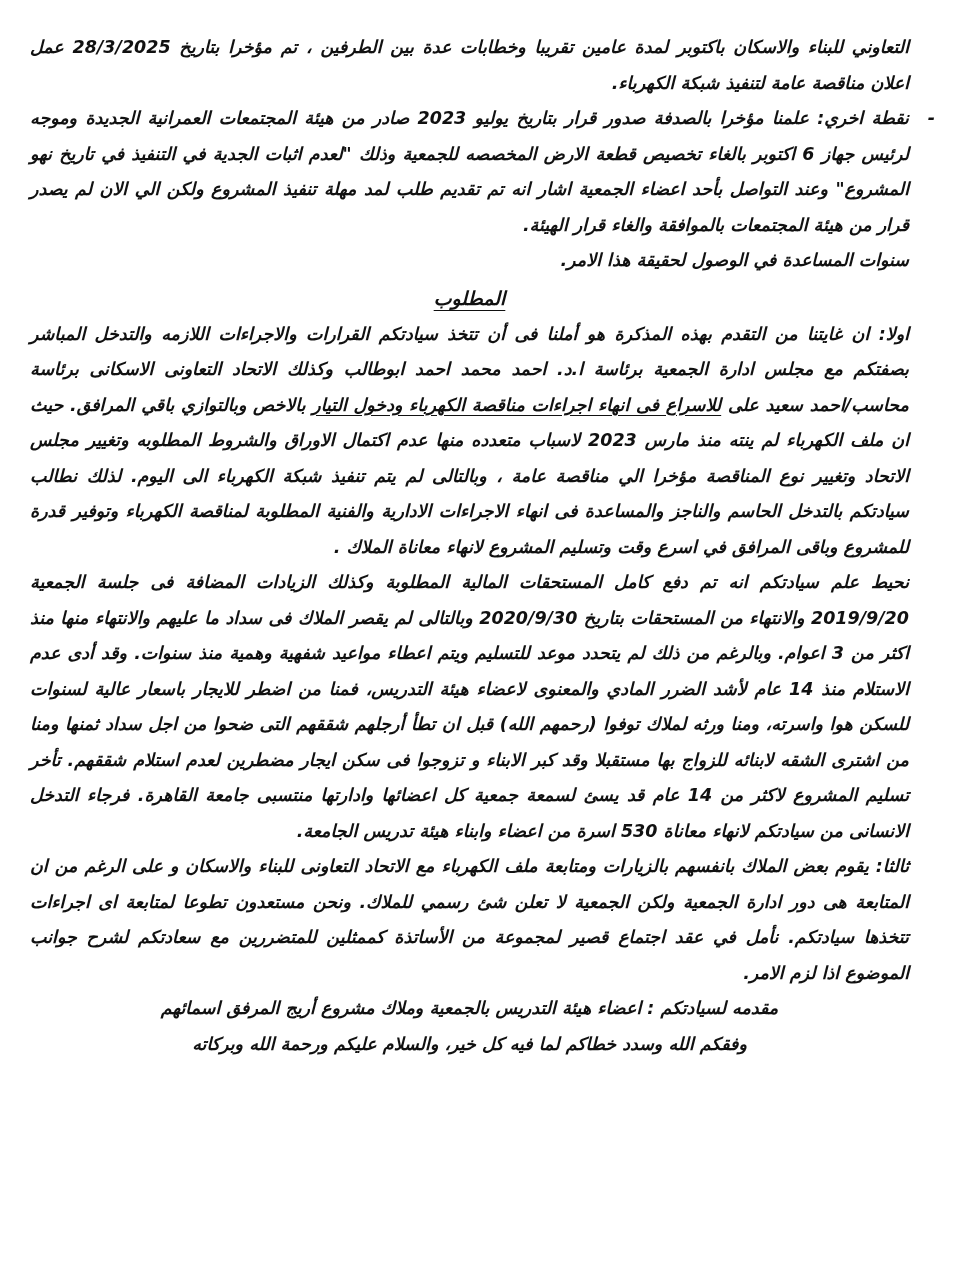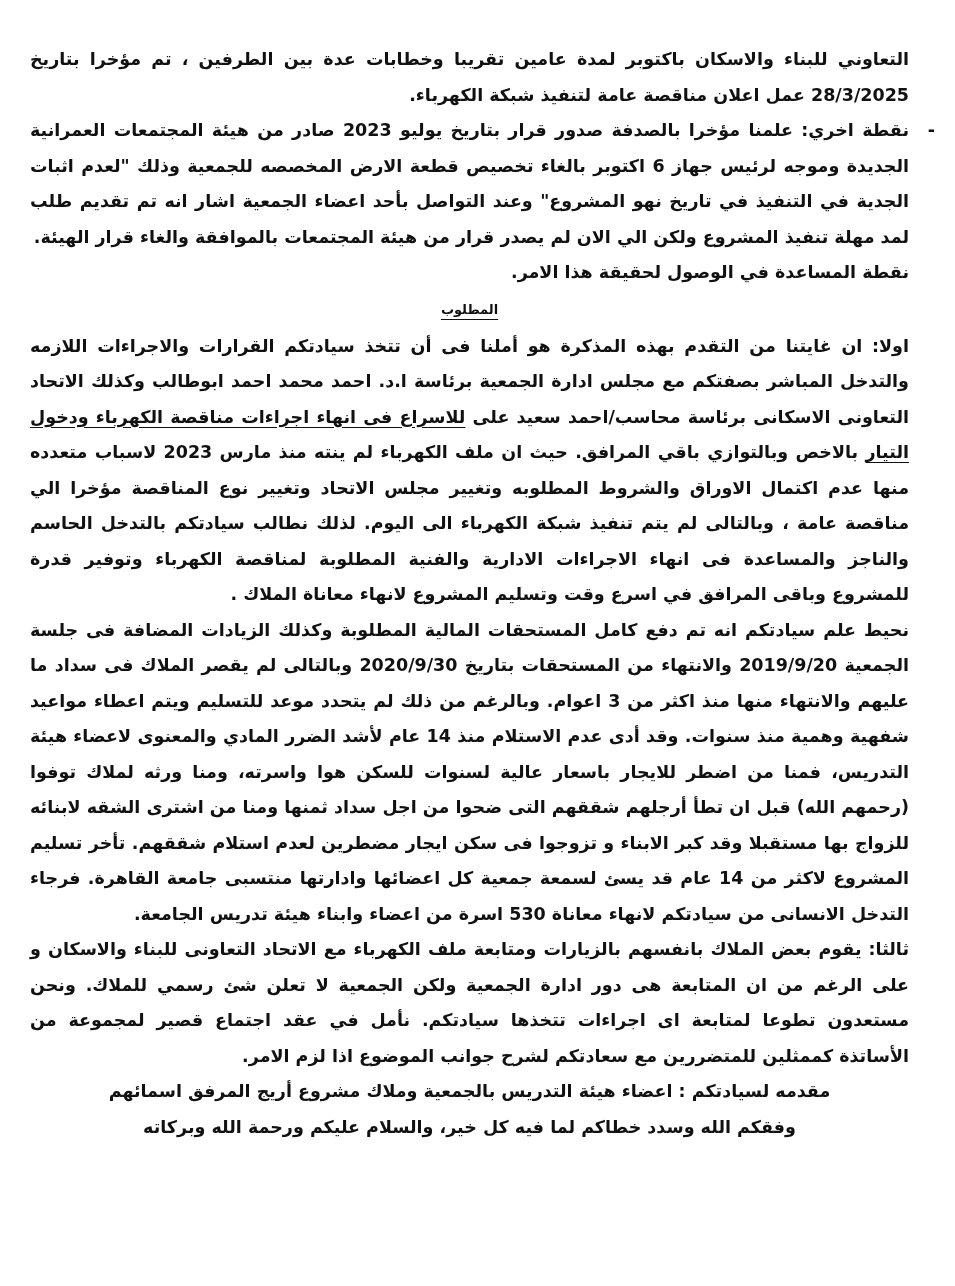--- a/index.html
+++ b/index.html
@@ -12,45 +12,46 @@
       height: 1286px;
       overflow: hidden;
       color: #111111;
       font-family: "DejaVu Sans", "Liberation Sans", sans-serif;
     }
     .page {
       position: relative;
       width: 955px;
       height: 1286px;
       box-sizing: border-box;
-      padding: 42px 46px 0 30px;
+      padding: 30px 46px 0 30px;
       direction: rtl;
       text-align: justify;
       text-align-last: right;
       font-weight: bold;
       font-size: 17.5px;
       line-height: 35.5px;
+      font-style: italic;
     }
     .para { margin: 0; }
     .bullet-para {
       position: relative;
       padding-right: 26px;
       margin-right: -26px;
     }
     .bullet-mark {
       position: absolute;
       right: 0;
       top: 0;
     }
     .heading {
       text-align: center;
       text-align-last: center;
       text-decoration: underline;
       text-underline-offset: 5px;
-      font-size: 13px;
+      font-size: 19px;
       margin: 0;
       line-height: 38px;
     }
     .u { text-decoration: underline; text-underline-offset: 4px; }
     .center {
       text-align: center;
       text-align-last: center;
       margin: 0;
     }
   </style>
@@ -59,21 +60,21 @@
 
 <div class="page">
 
   <p class="para">التعاوني للبناء والاسكان باكتوبر لمدة عامين تقريبا وخطابات عدة بين الطرفين ، تم مؤخرا بتاريخ 28/3/2025 عمل اعلان مناقصة عامة لتنفيذ شبكة الكهرباء.</p>
 
   <p class="para bullet-para">
     <span class="bullet-mark">-</span>
     <span>نقطة اخري: علمنا مؤخرا بالصدفة صدور قرار بتاريخ يوليو 2023 صادر من هيئة المجتمعات العمرانية الجديدة وموجه لرئيس جهاز 6 اكتوبر بالغاء تخصيص قطعة الارض المخصصه للجمعية وذلك "لعدم اثبات الجدية في التنفيذ في تاريخ نهو المشروع" وعند التواصل بأحد اعضاء الجمعية اشار انه تم تقديم طلب لمد مهلة تنفيذ المشروع ولكن الي الان لم يصدر قرار من هيئة المجتمعات بالموافقة والغاء قرار الهيئة.</span>
   </p>
 
-  <p class="para">نقطة المساعدة في الوصول لحقيقة هذا الامر.</p>
+  <p class="para">سنوات المساعدة في الوصول لحقيقة هذا الامر.</p>
 
   <h2 class="heading">المطلوب</h2>
 
   <p class="para">
     <span>اولا: ان غايتنا من التقدم بهذه المذكرة هو أملنا فى أن تتخذ سيادتكم القرارات والاجراءات اللازمه والتدخل المباشر بصفتكم مع مجلس ادارة الجمعية برئاسة ا.د. احمد محمد احمد ابوطالب وكذلك الاتحاد التعاونى الاسكانى برئاسة محاسب/احمد سعيد على </span><span class="u">للاسراع فى انهاء اجراءات مناقصة الكهرباء ودخول التيار</span><span> بالاخص وبالتوازي باقي المرافق. حيث ان ملف الكهرباء لم ينته منذ مارس 2023 لاسباب متعدده منها عدم اكتمال الاوراق والشروط المطلوبه وتغيير مجلس الاتحاد وتغيير نوع المناقصة مؤخرا الي مناقصة عامة ، وبالتالى لم يتم تنفيذ شبكة الكهرباء الى اليوم. لذلك نطالب سيادتكم بالتدخل الحاسم والناجز والمساعدة فى انهاء الاجراءات الادارية والفنية المطلوبة لمناقصة الكهرباء وتوفير قدرة للمشروع وباقى المرافق في اسرع وقت وتسليم المشروع لانهاء معاناة الملاك .</span>
   </p>
 
 
   <p class="para">نحيط علم سيادتكم انه تم دفع كامل المستحقات المالية المطلوبة وكذلك الزيادات المضافة فى جلسة الجمعية 2019/9/20 والانتهاء من المستحقات بتاريخ 2020/9/30 وبالتالى لم يقصر الملاك فى سداد ما عليهم والانتهاء منها منذ اكثر من 3 اعوام. وبالرغم من ذلك لم يتحدد موعد للتسليم ويتم اعطاء مواعيد شفهية وهمية منذ سنوات. وقد أدى عدم الاستلام منذ 14 عام لأشد الضرر المادي والمعنوى لاعضاء هيئة التدريس، فمنا من اضطر للايجار باسعار عالية لسنوات للسكن هوا واسرته، ومنا ورثه لملاك توفوا (رحمهم الله) قبل ان تطأ أرجلهم شققهم التى ضحوا من اجل سداد ثمنها ومنا من اشترى الشقه لابنائه للزواج بها مستقبلا وقد كبر الابناء و تزوجوا فى سكن ايجار مضطرين لعدم استلام شققهم. تأخر تسليم المشروع لاكثر من 14 عام قد يسئ لسمعة جمعية كل اعضائها وادارتها منتسبى جامعة القاهرة. فرجاء التدخل الانسانى من سيادتكم لانهاء معاناة 530 اسرة من اعضاء وابناء هيئة تدريس الجامعة.</p>
 

